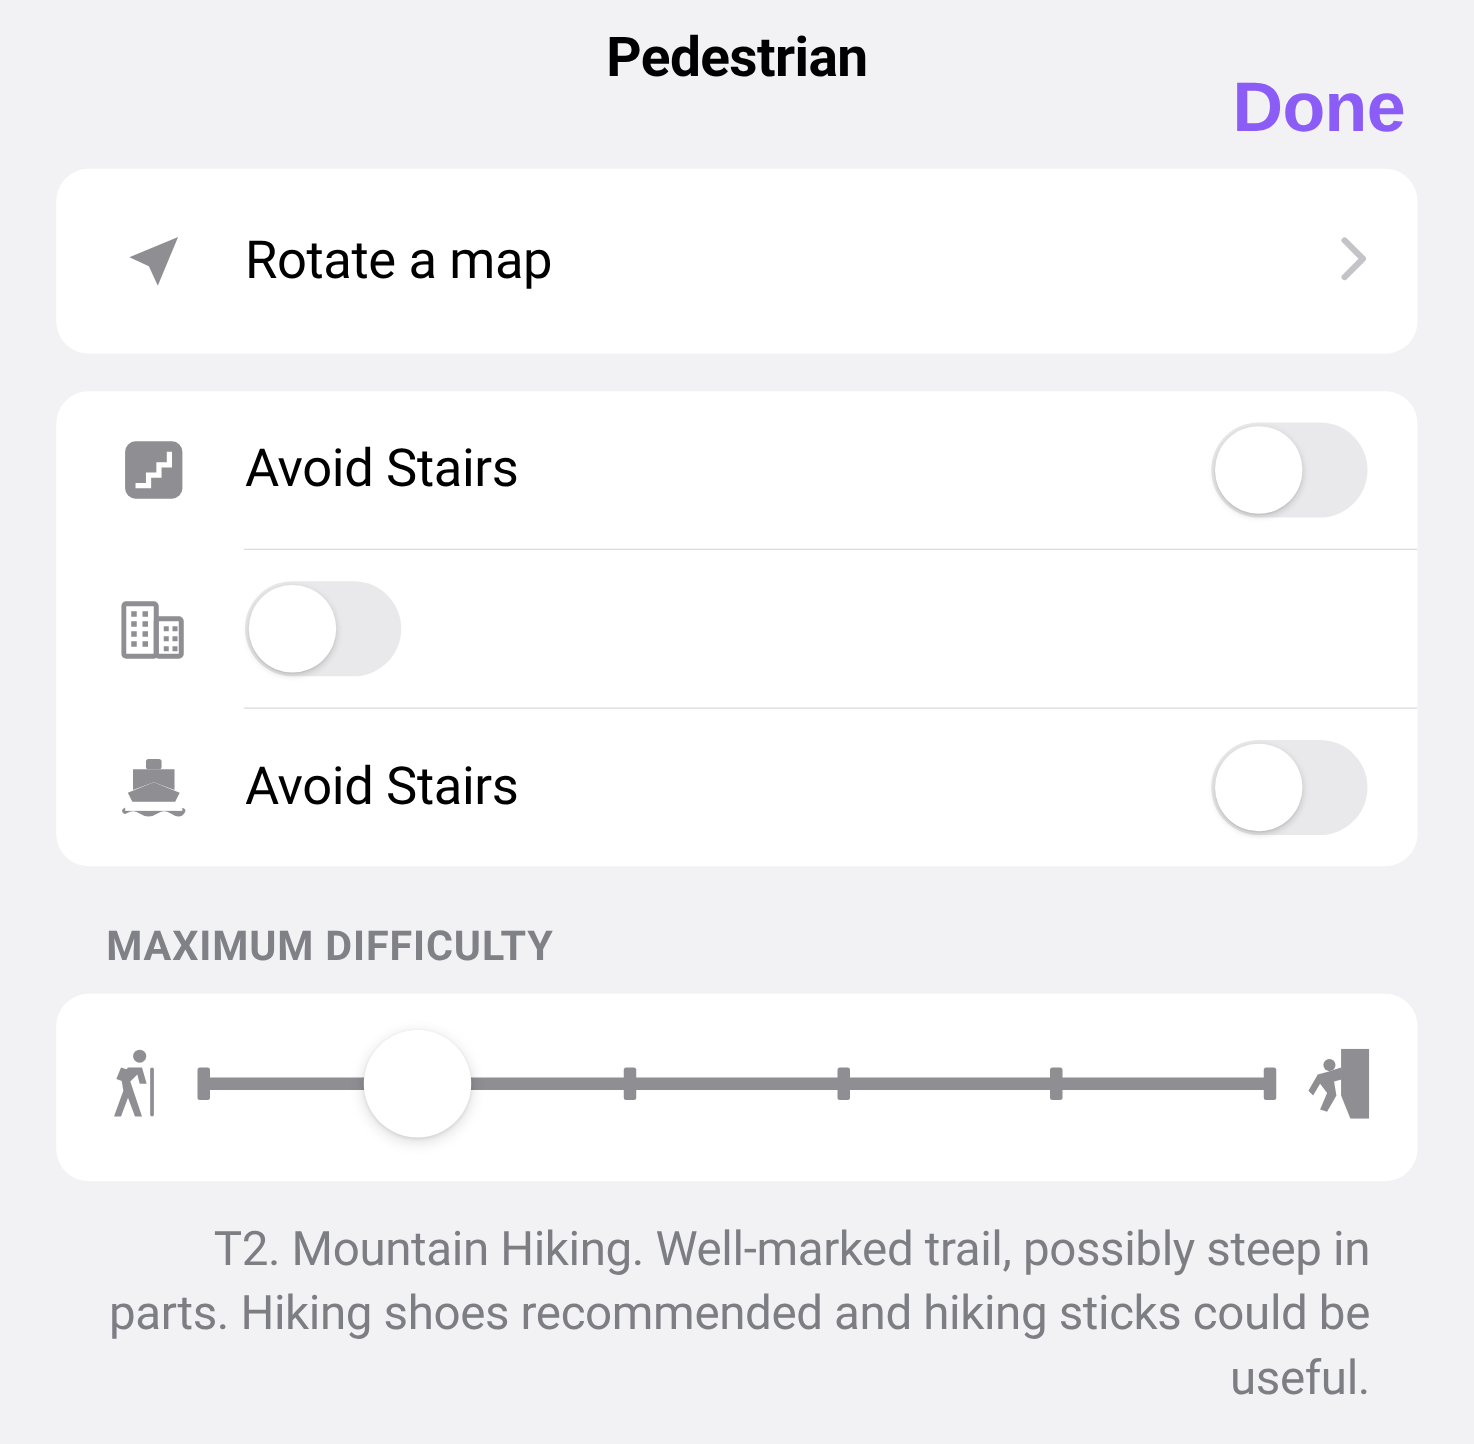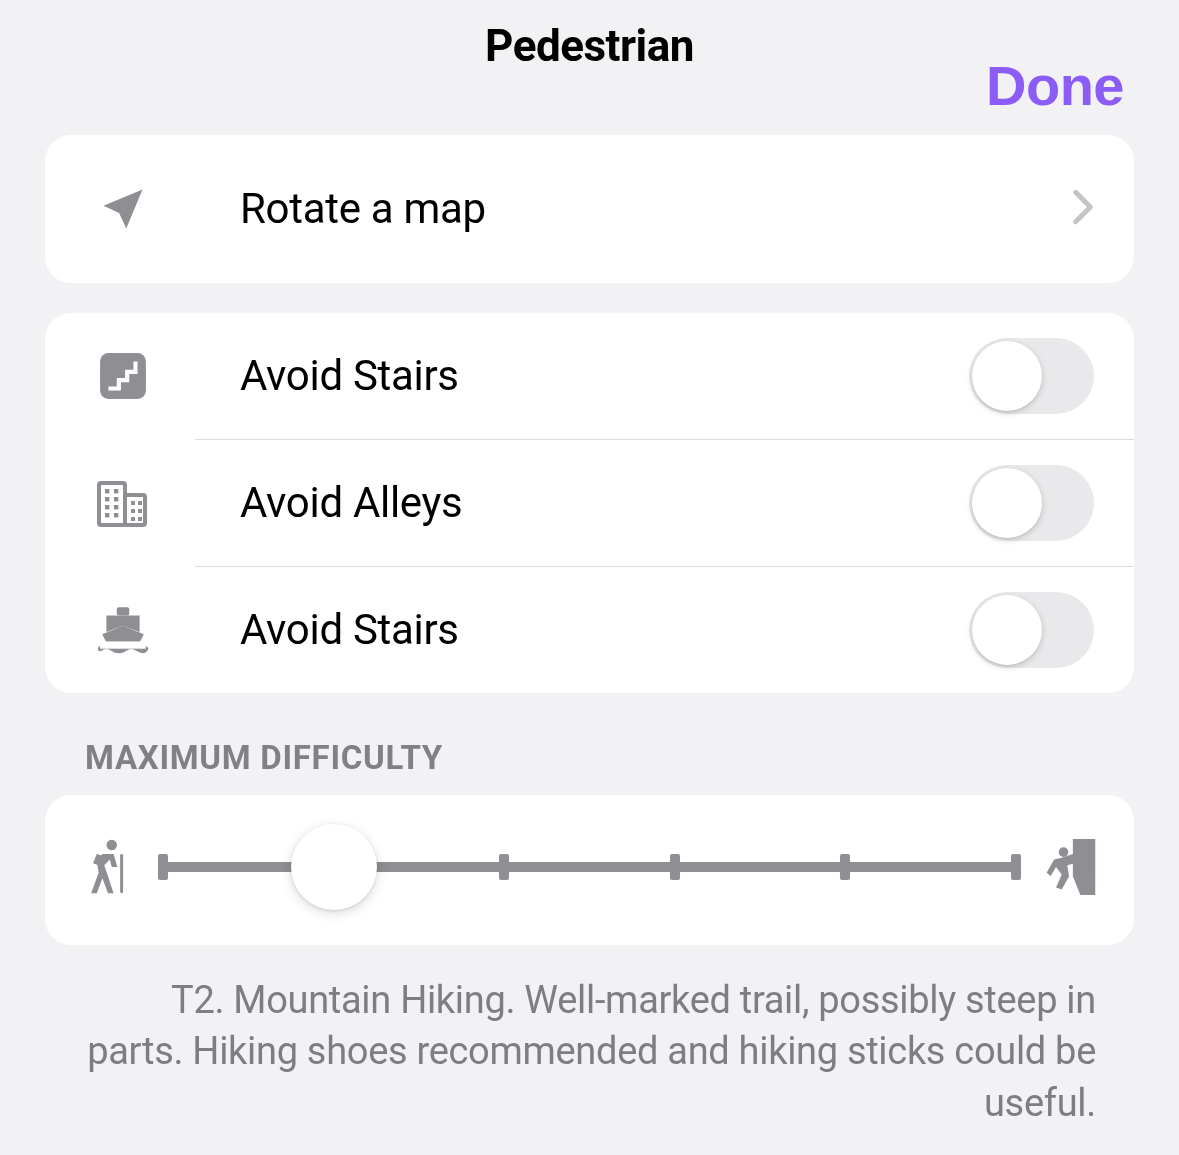--- a/index.html
+++ b/index.html
@@ -43,21 +43,20 @@
       border-radius: 26px;
       overflow: hidden;
       margin-bottom: 30px;
     }
     .row {
       display: flex;
       align-items: center;
       padding: 25px 40px 25px 50px;
       min-height: 120px;
       position: relative;
-      gap: 44px;
     }
     .row-icon {
       width: 56px;
       display: flex;
       align-items: center;
       justify-content: center;
       margin-right: 45px;
       flex-shrink: 0;
     }
     .row-icon svg { display: block; }
@@ -229,23 +228,20 @@
           <rect x="8.5" y="18" width="2.2" height="2.2"></rect>
         <rect x="14" y="9" width="10" height="15" rx="1" fill="none" stroke="#8e8e93" stroke-width="2"></rect>
         <rect x="17" y="12" width="2" height="2"></rect>
           <rect x="20.5" y="12" width="2" height="2"></rect>
         <rect x="17" y="16" width="2" height="2"></rect>
           <rect x="20.5" y="16" width="2" height="2"></rect>
         <rect x="17" y="20" width="2" height="2"></rect>
           <rect x="20.5" y="20" width="2" height="2"></rect>
       </svg>
     </div>
-    <div class="row-content">
-      <div class="row-title">Avoid Alleys</div>
-    </div>
     <div class="toggle">
       <div class="toggle-knob"></div>
     </div>
   </div>
   <div class="divider"></div>
   <div class="row">
     <div class="row-icon">
       <svg width="54" height="54" viewBox="0 0 26 26" fill="#8e8e93">
         <rect x="10" y="2" width="6" height="4" rx="1"></rect>
         <path d="M5 6 L21 6 L21 14 L13 11 L5 14 Z"></path>

